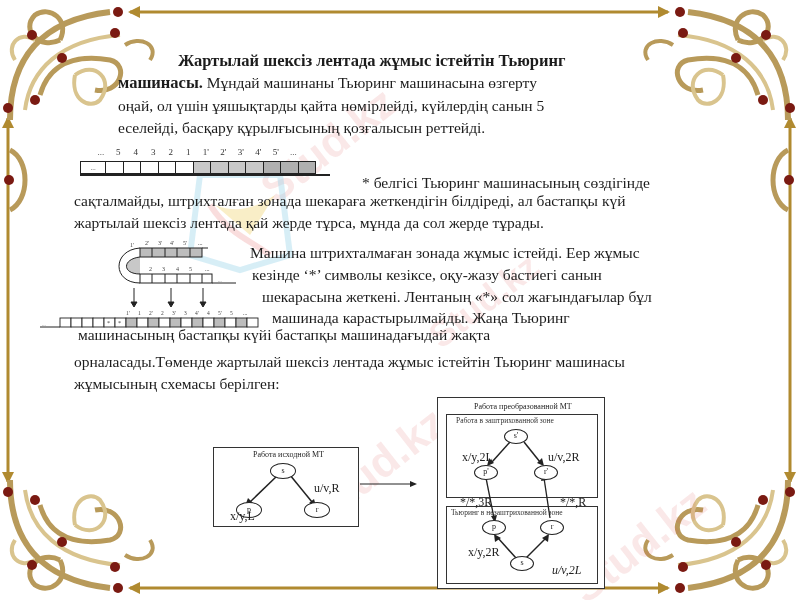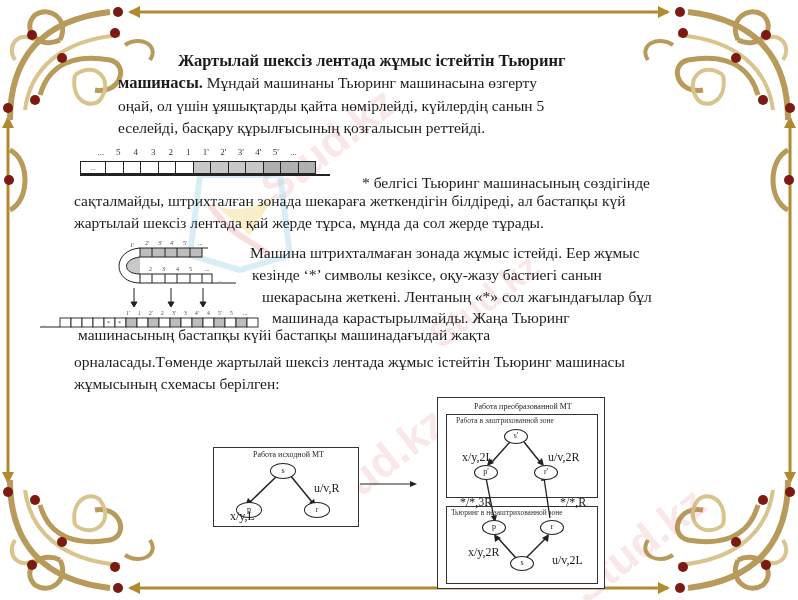--- a/index.html
+++ b/index.html
@@ -271,14 +271,14 @@
   <div class="node" style="left:36px;top:67px;width:24px;height:15px;line-height:12px;">p'</div>
   <div class="node" style="left:96px;top:67px;width:24px;height:15px;line-height:12px;">r'</div>
   <div class="elab" style="left:24px;top:52px;">x/y,2L</div>
   <div class="elab" style="left:110px;top:52px;">u/v,2R</div>
   <div class="elab" style="left:22px;top:97px;">*/*,3R</div>
   <div class="elab" style="left:122px;top:97px;">*/*,R</div>
   <div class="node" style="left:44px;top:122px;width:24px;height:15px;line-height:12px;">p</div>
   <div class="node" style="left:102px;top:122px;width:24px;height:15px;line-height:12px;">r</div>
   <div class="node" style="left:72px;top:158px;width:24px;height:15px;line-height:12px;">s</div>
   <div class="elab" style="left:30px;top:147px;">x/y,2R</div>
-  <div class="elab" style="left:114px;top:155px;">u/v,2L</div>
+  <div class="elab" style="left:114px;top:165px;font-style:italic;">u/v,2L</div>
 </div>
 
 </body></html>

